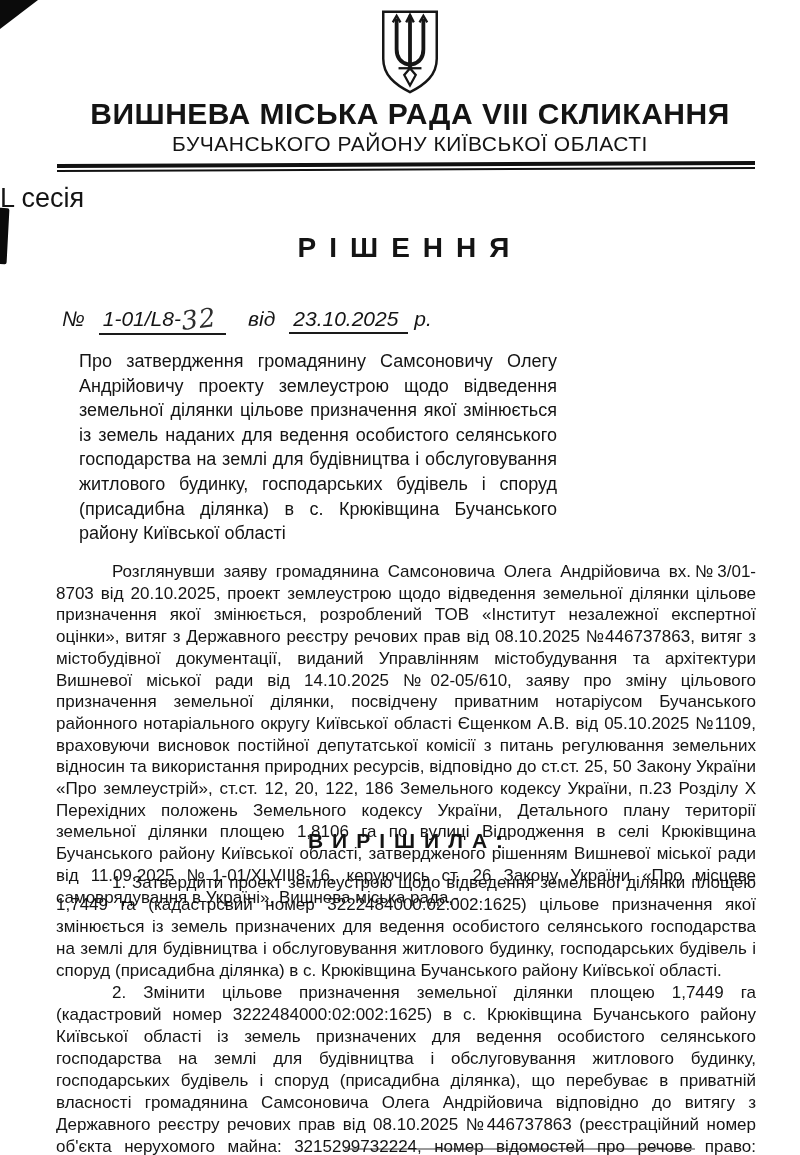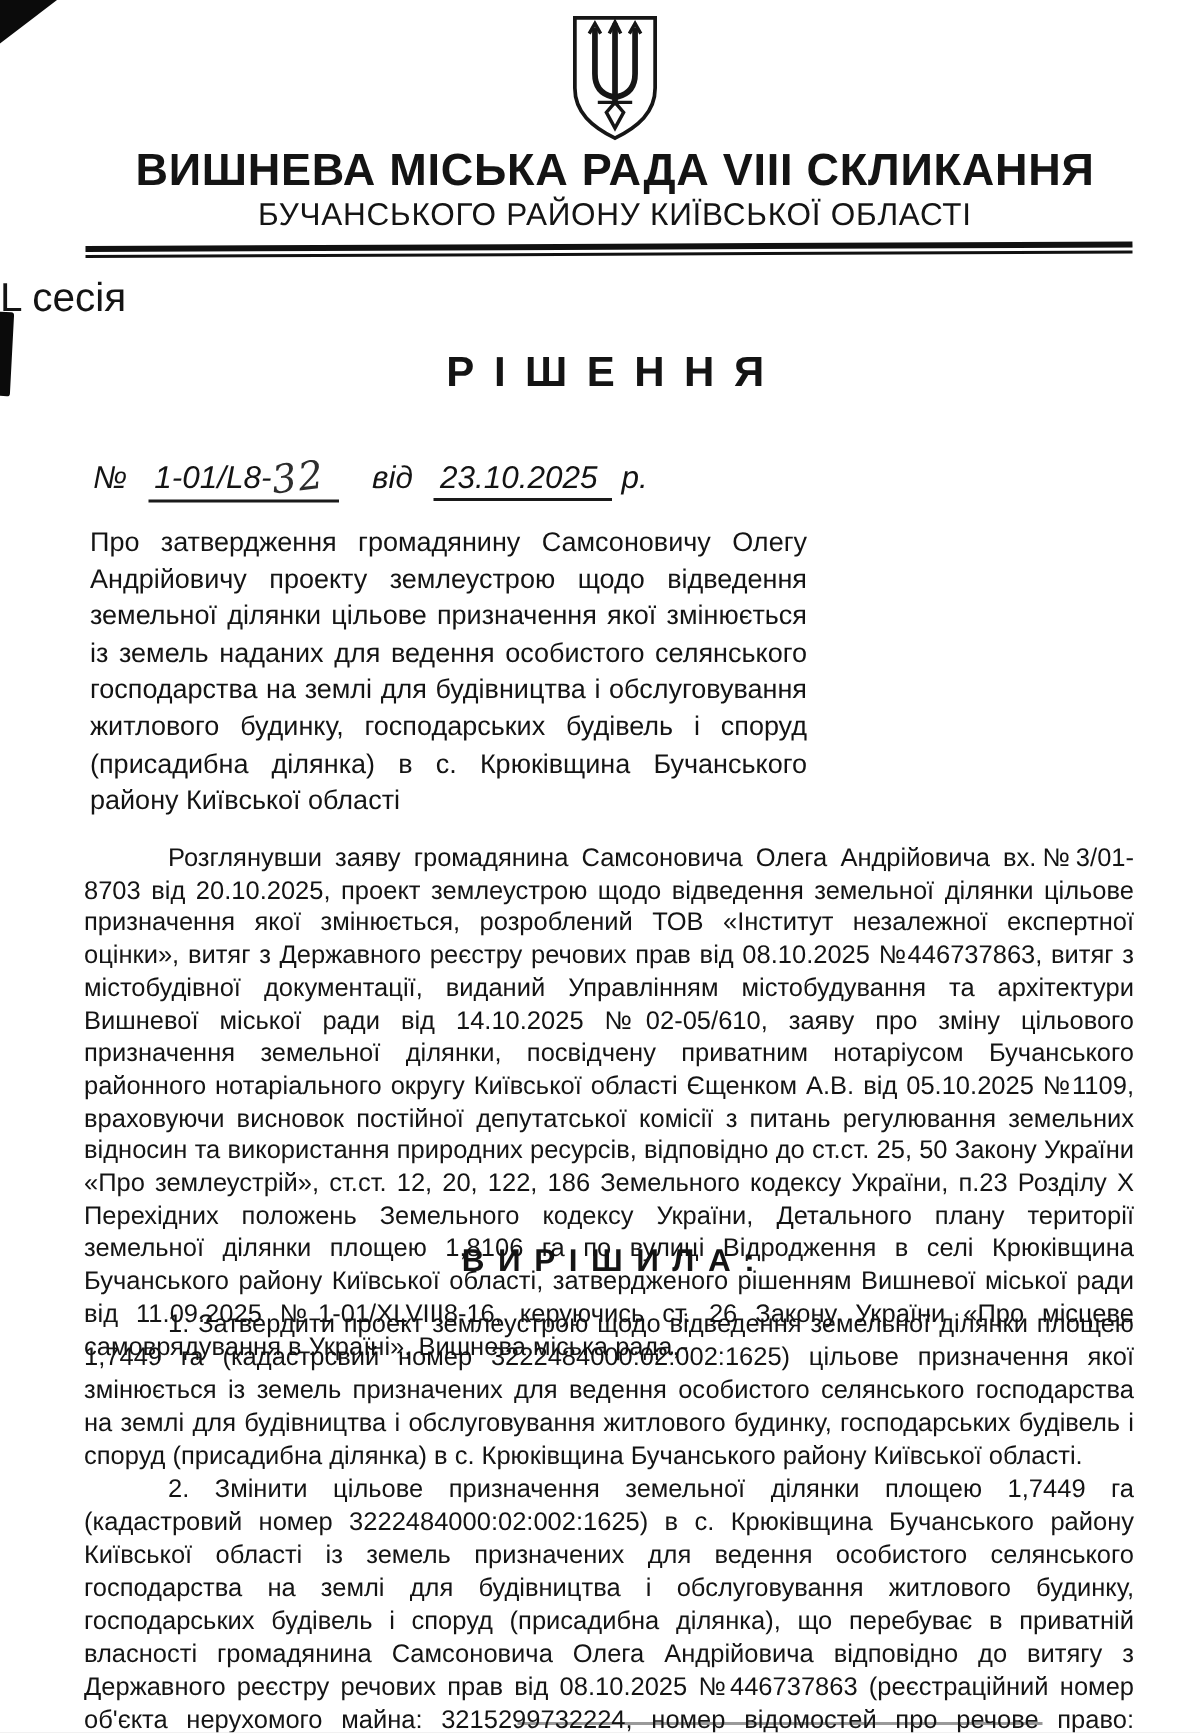--- a/index.html
+++ b/index.html
@@ -66,21 +66,21 @@
   .hand{
     font-family:"DejaVu Serif", serif;
     font-style:italic;font-size:26px;color:#2e2e2e;
     display:inline-block;transform:rotate(-7deg) translateY(2px);
     letter-spacing:1px;
   }
   .gap-sm{display:inline-block;width:14px;}
   .gap-md{display:inline-block;width:22px;}
   
   .subject{
-    position:absolute;top:349px;left:60px;width:478px;
+    position:absolute;top:349px;left:79px;width:478px;
     font-size:18px;line-height:24.6px;text-align:justify;
   }
   .preamble{
     position:absolute;top:517px;left:56px;width:700px;
     font-size:17px;line-height:21.7px;text-align:justify;
     text-indent:56px;
     margin-top:44px;
   }
   .resolved-heading{
     position:absolute;top:829px;left:0;width:100%;

